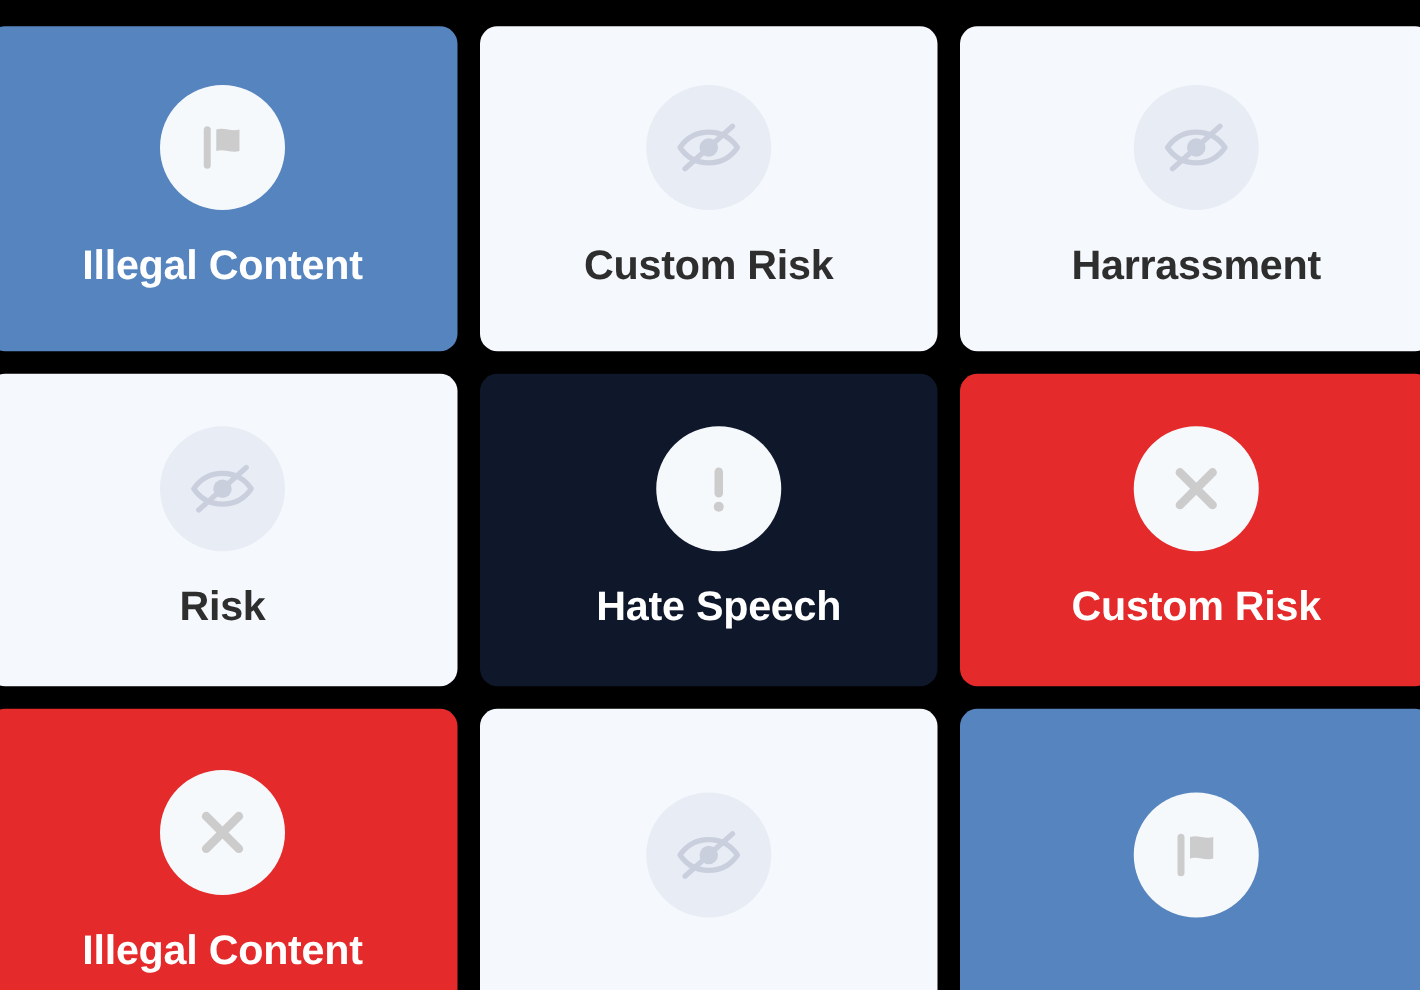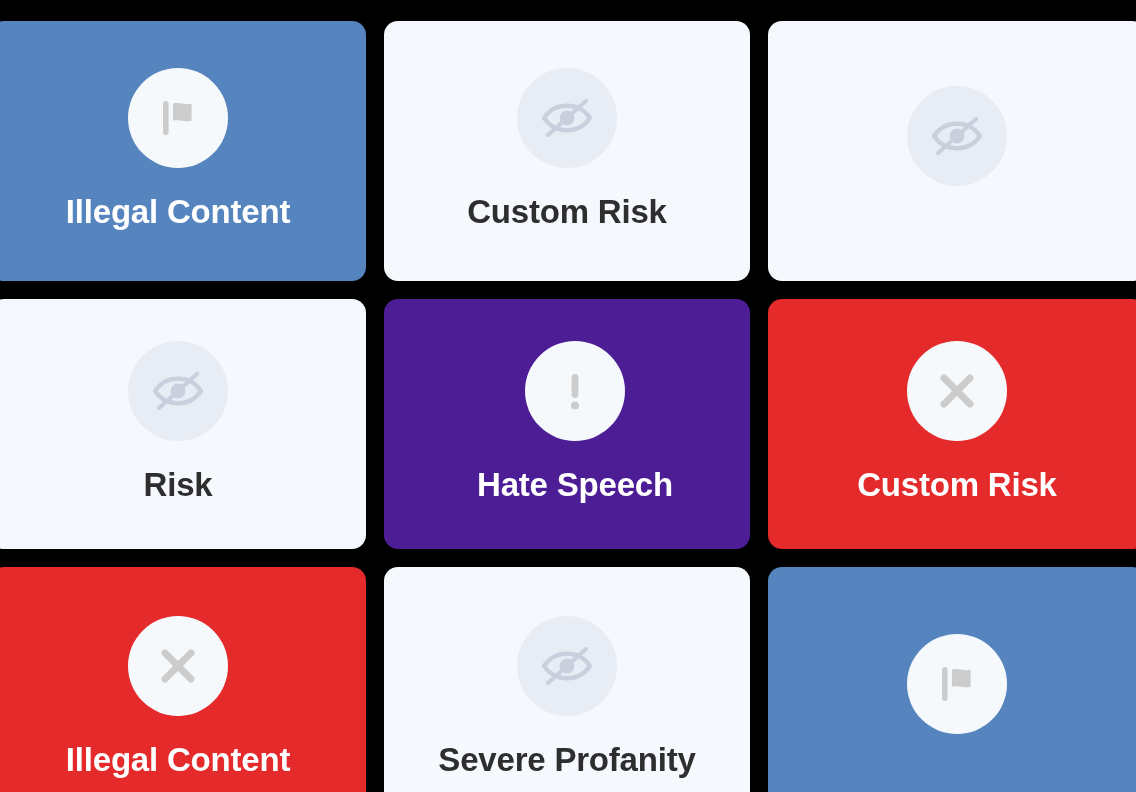--- a/index.html
+++ b/index.html
@@ -35,21 +35,21 @@
     justify-content: center;
     box-sizing: border-box;
     position: relative;
     overflow: hidden;
     padding-bottom: 4px;
   }
 
   
   .card.theme-blue   { background: #5584bf; }
   .card.theme-red    { background: #e42a2a; }
-  .card.theme-amber  { background: #4c1d95; padding-left: 16px; }
+  .card.theme-amber  { background: #0f172a; padding-left: 16px; }
   .card.theme-light  { background: #f5f8fc; }
 
   .card.theme-blue  .card-label,
   .card.theme-red   .card-label,
   .card.theme-amber .card-label { color: #ffffff; }
   .card.theme-light .card-label { color: #2e2e2e; }
 
   .icon-badge {
     width: 100px;
     height: 100px;
@@ -126,20 +126,21 @@
   <div class="card theme-light row-top col-right">
     <div class="icon-badge">
       <span>
         <svg width="56" height="56" viewBox="0 0 56 56" aria-hidden="true">
           <path class="glyph-stroke" d="M5 28c5.6-8.2 13.6-12.3 23-12.3S45.4 19.8 51 28c-5.6 8.2-13.6 12.3-23 12.3S10.6 36.2 5 28z"></path>
           <circle class="glyph-solid" cx="28" cy="28" r="7.4"></circle>
           <line class="glyph-stroke" x1="9" y1="45" x2="47" y2="11"></line>
         </svg>
       </span>
     </div>
+    <div class="card-label">Harrassment</div>
   </div>
 
   <div class="card theme-light col-left">
     <div class="icon-badge">
       <span>
         <svg width="56" height="56" viewBox="0 0 56 56" aria-hidden="true">
           <path class="glyph-stroke" d="M5 28c5.6-8.2 13.6-12.3 23-12.3S45.4 19.8 51 28c-5.6 8.2-13.6 12.3-23 12.3S10.6 36.2 5 28z"></path>
           <circle class="glyph-solid" cx="28" cy="28" r="7.4"></circle>
           <line class="glyph-stroke" x1="9" y1="45" x2="47" y2="11"></line>
         </svg>
@@ -191,21 +192,20 @@
   <div class="card theme-light row-bottom">
     <div class="icon-badge">
       <span>
         <svg width="56" height="56" viewBox="0 0 56 56" aria-hidden="true">
           <path class="glyph-stroke" d="M5 28c5.6-8.2 13.6-12.3 23-12.3S45.4 19.8 51 28c-5.6 8.2-13.6 12.3-23 12.3S10.6 36.2 5 28z"></path>
           <circle class="glyph-solid" cx="28" cy="28" r="7.4"></circle>
           <line class="glyph-stroke" x1="9" y1="45" x2="47" y2="11"></line>
         </svg>
       </span>
     </div>
-    <div class="card-label">Severe Profanity</div>
   </div>
 
   <div class="card theme-blue row-bottom col-right">
     <div class="icon-badge">
       <span>
         <svg width="56" height="56" viewBox="0 0 56 56" aria-hidden="true">
           <rect class="glyph-solid" x="13" y="11" width="5.6" height="34" rx="2.8"></rect>
           <path class="glyph-solid" d="M23 13.6c6.2-1.9 12.4 1.9 18.6 0v17.2c-6.2 1.9-12.4-1.9-18.6 0z"></path>
         </svg>
       </span>

